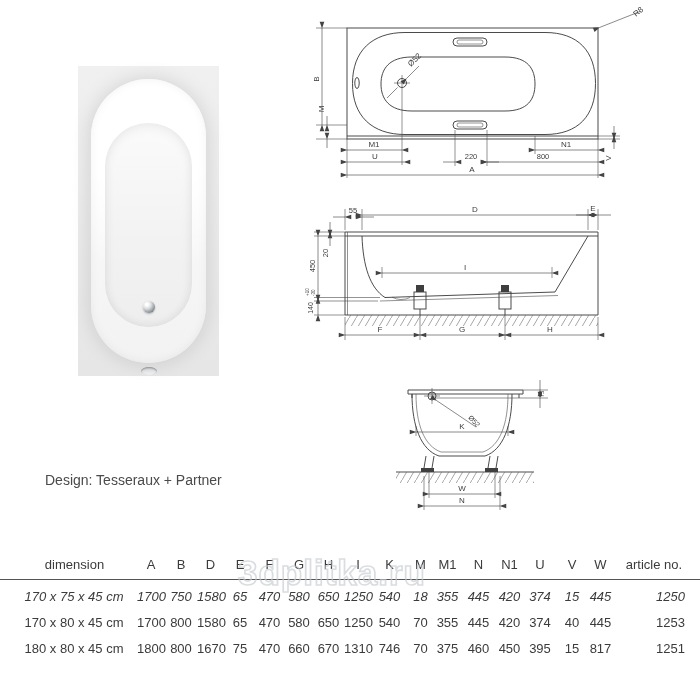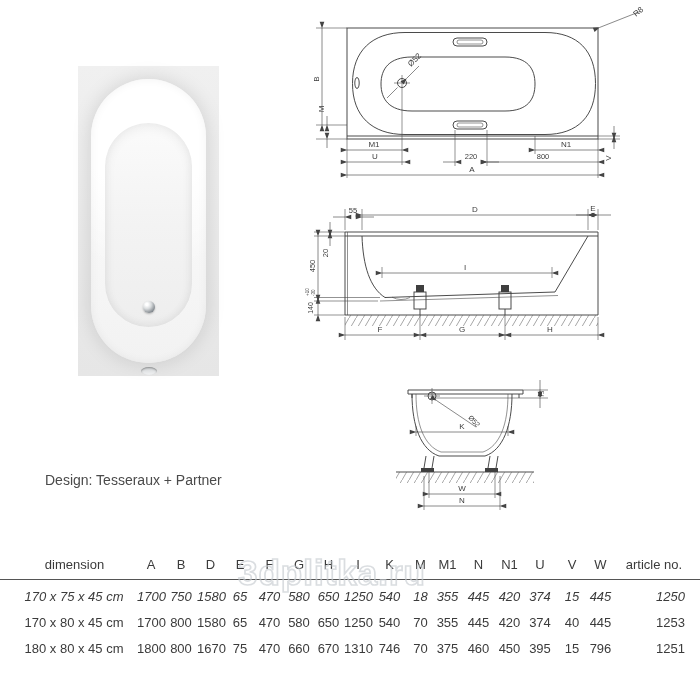--- a/index.html
+++ b/index.html
@@ -343,18 +343,18 @@
         <td>660</td>
         <td>670</td>
         <td>1310</td>
         <td>746</td>
         <td>70</td>
         <td>375</td>
         <td>460</td>
         <td>450</td>
         <td>395</td>
         <td>15</td>
-        <td>796</td>
+        <td>817</td>
         <td class="c-art">1251</td>
       </tr>
     </tbody>
   </table>
 </div>
 
 </body></html>

